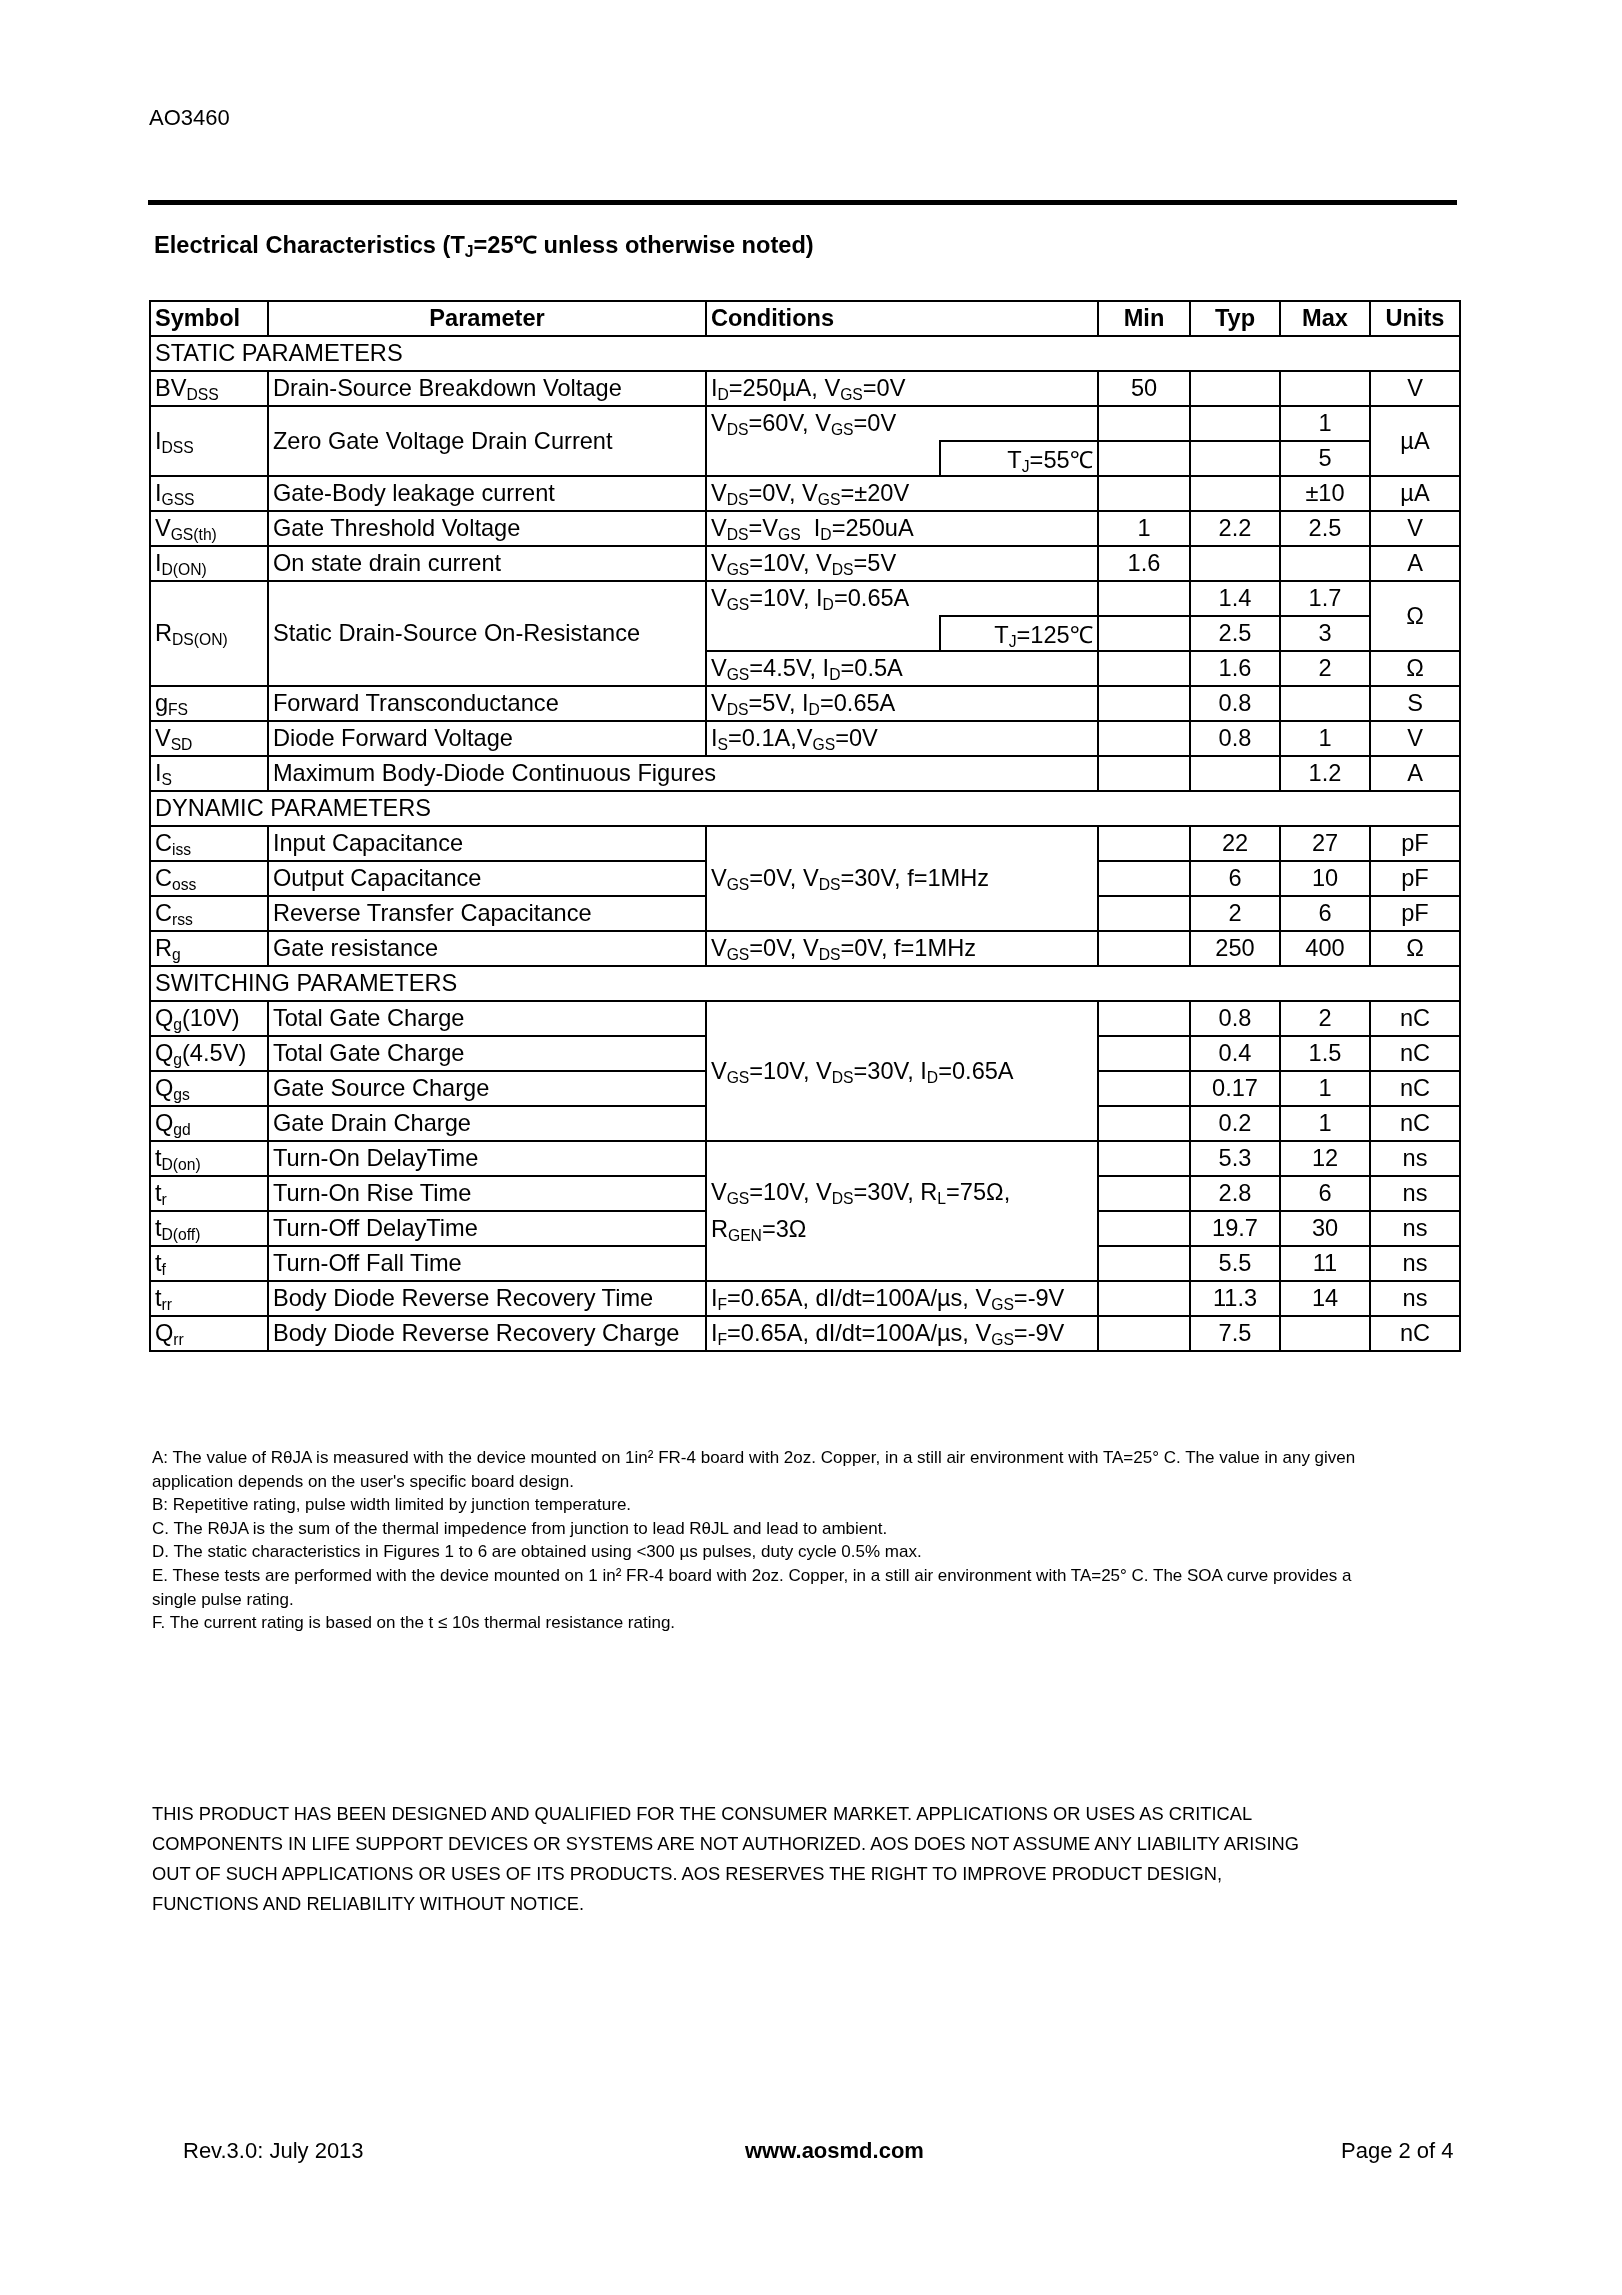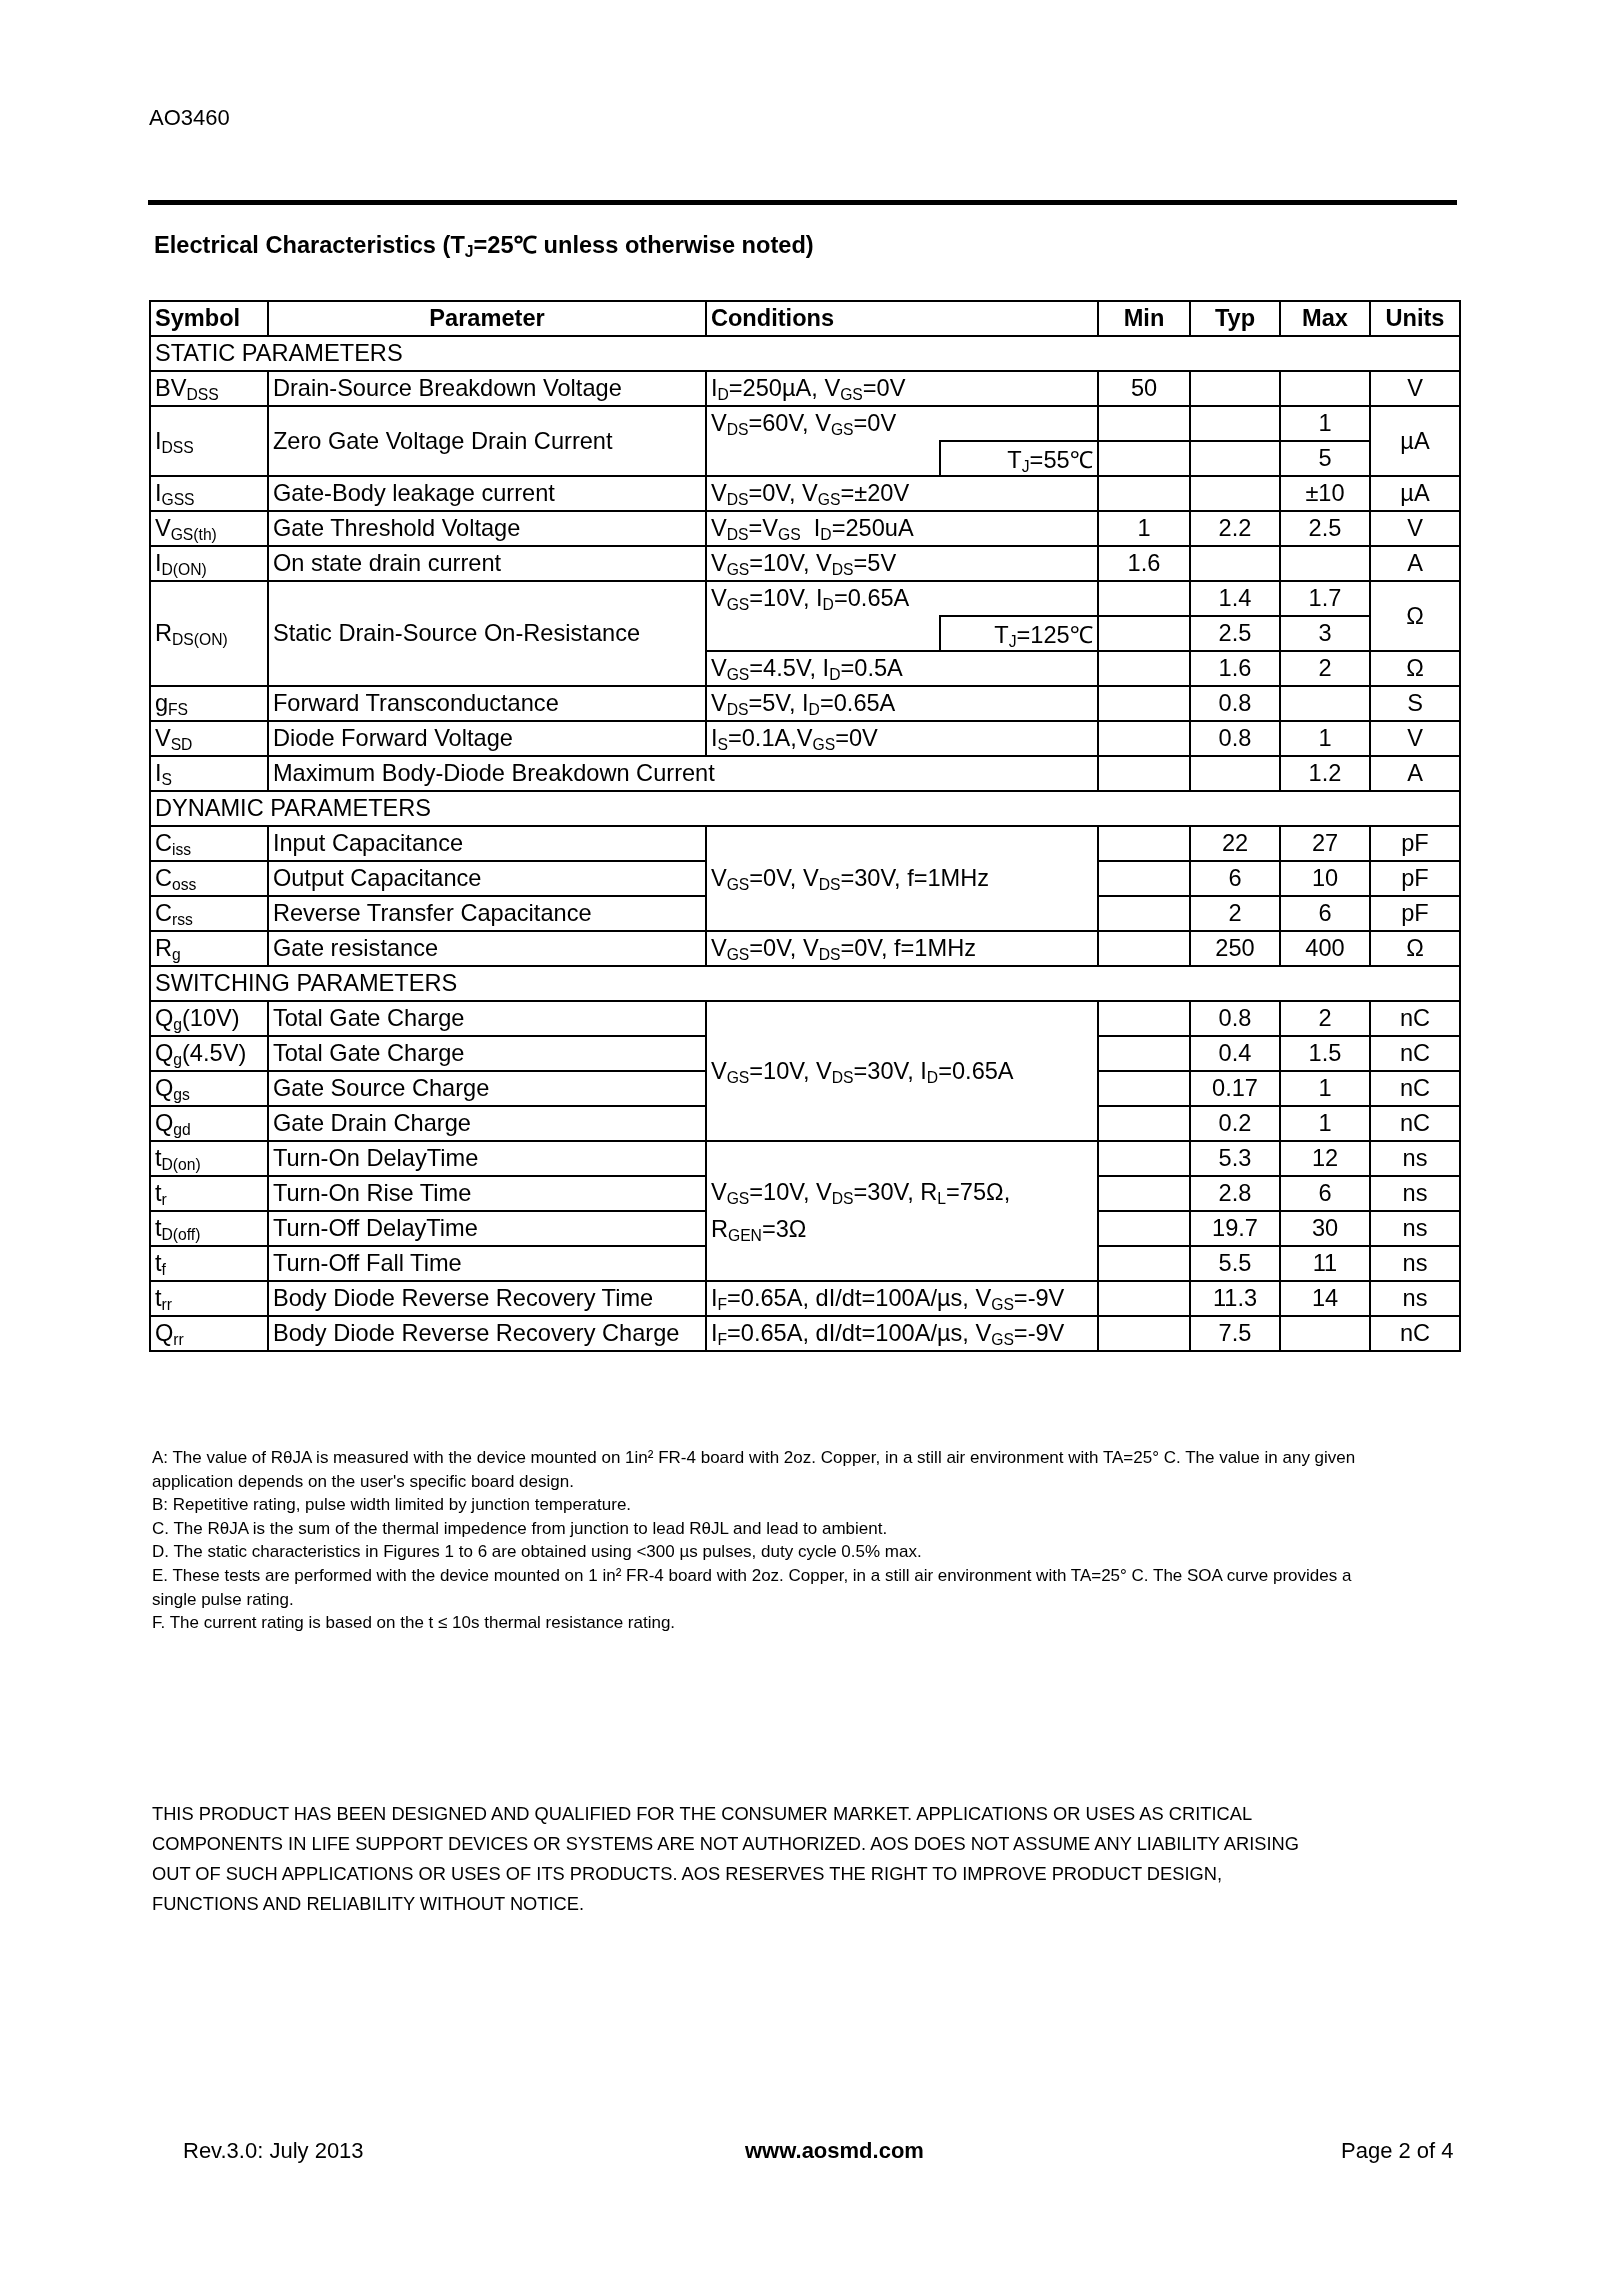--- a/index.html
+++ b/index.html
@@ -149,21 +149,21 @@
     <td>Diode Forward Voltage</td>
     <td colspan="2">I<sub>S</sub>=0.1A,V<sub>GS</sub>=0V</td>
     <td class="c"></td>
     <td class="c">0.8</td>
     <td class="c">1</td>
     <td class="c">V</td>
   </tr>
 
   <tr>
     <td><span>I</span><sub>S</sub></td>
-    <td colspan="3">Maximum Body-Diode Breakdown Current</td>
+    <td colspan="3">Maximum Body-Diode Continuous Figures</td>
     <td class="c"></td>
     <td class="c"></td>
     <td class="c">1.2</td>
     <td class="c">A</td>
   </tr>
 
   <tr>
         <td colspan="8" class="sec">DYNAMIC PARAMETERS</td>
       </tr>
 

